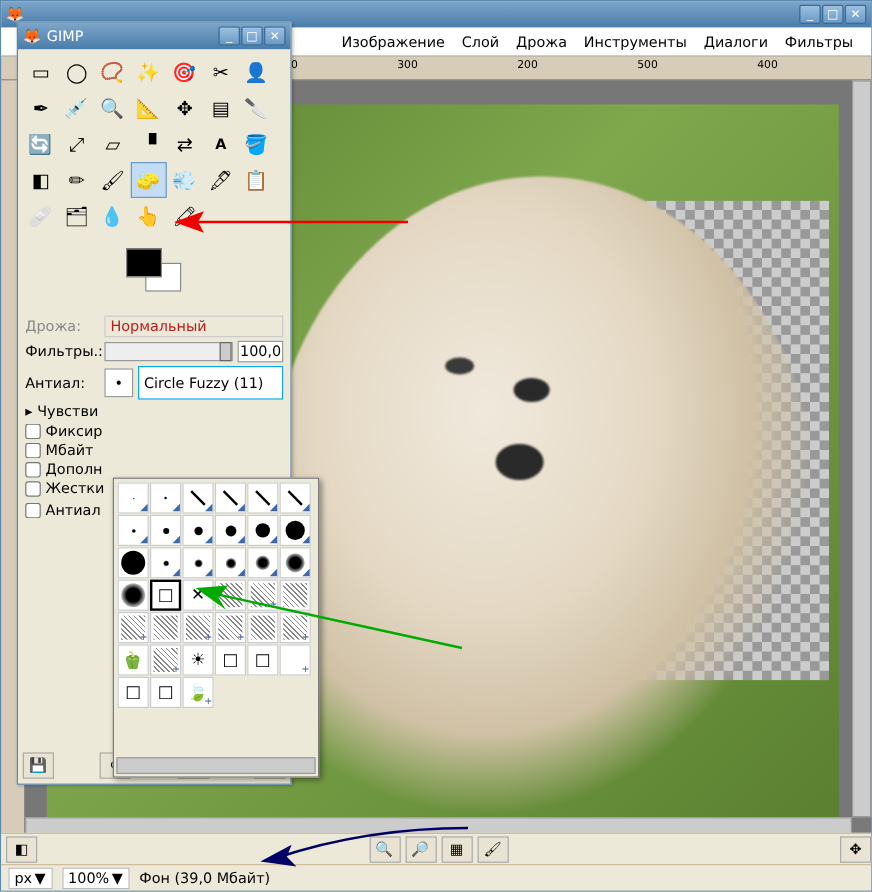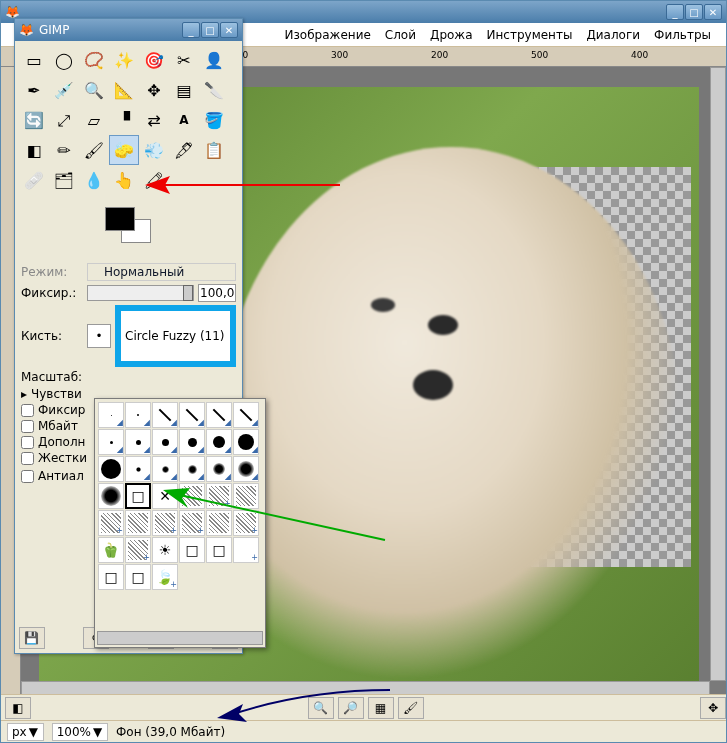--- a/index.html
+++ b/index.html
@@ -185,37 +185,34 @@
   <span class="tool">👆</span>
   <span class="tool">🖍</span>
  </div>
  <div id="fgbg">
    <div id="fg"></div>
    <div id="bg"></div>
  </div>
 
  <div id="opts">
    <div class="opt-row">
-        <label>Режим:</label>
-     <span style="flex:1;border:1px solid #ccc;color:#0f172a;padding:1px 16px">Нормальный</span>
+        <label>Дрожа:</label>
+     <span style="flex:1;border:1px solid #ccc;color:#b91c1c;padding:1px 4px">Нормальный</span>
       </div>
    <div class="opt-row enabled">
-        <label>Фиксир.:</label>
+        <label>Фильтры.:</label>
      <span class="slider">
           <span class="thumb"></span>
         </span>
      <input type="text" value="100,0" style="">
       </div>
    <div class="opt-row enabled">
-        <label>Кисть:</label>
+        <label>Антиал:</label>
      <span class="bsel">•</span>
-     <span style="flex:1;border:6px solid #0ea5e9;padding:18px 4px;background:#fff">Circle Fuzzy (11)</span>
-      </div>
-   <div class="opt-row enabled">
-        <label>Масштаб:</label>
+     <span style="flex:1;border:1px solid #0ea5e9;padding:6px 4px;background:#fff">Circle Fuzzy (11)</span>
       </div>
    <div class="chk">
         <span>▸</span>
         <span>Чувстви</span>
       </div>
    <div class="chk">
         <input type="checkbox" style="">
         <span>Фиксир</span>
       </div>
    <div class="chk">

